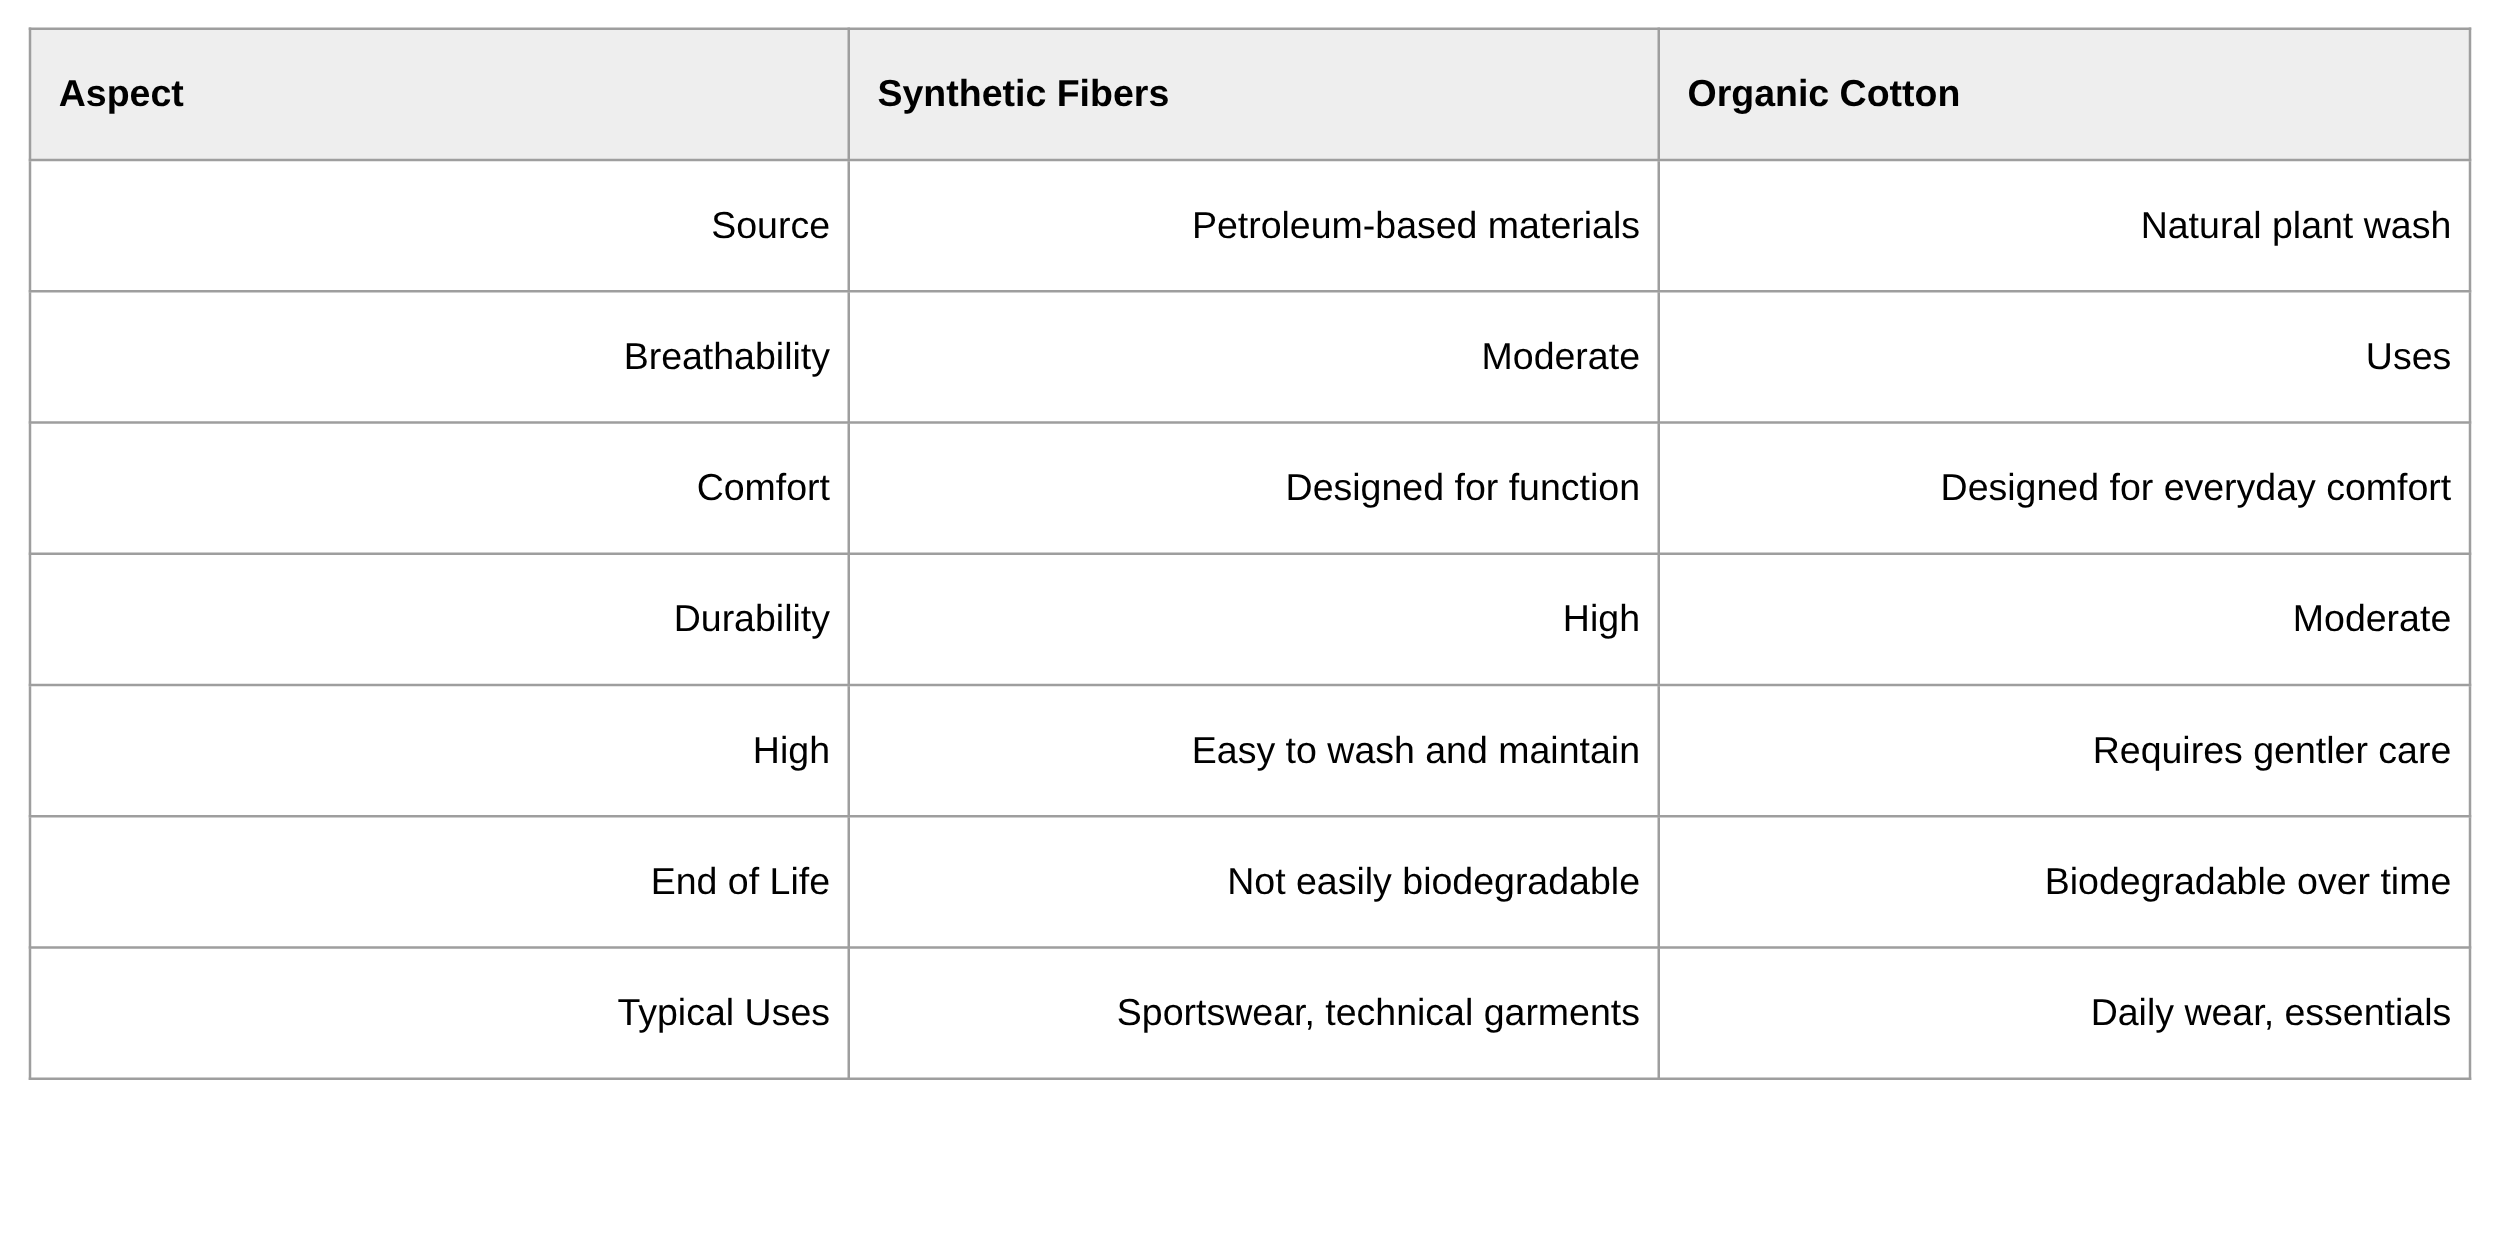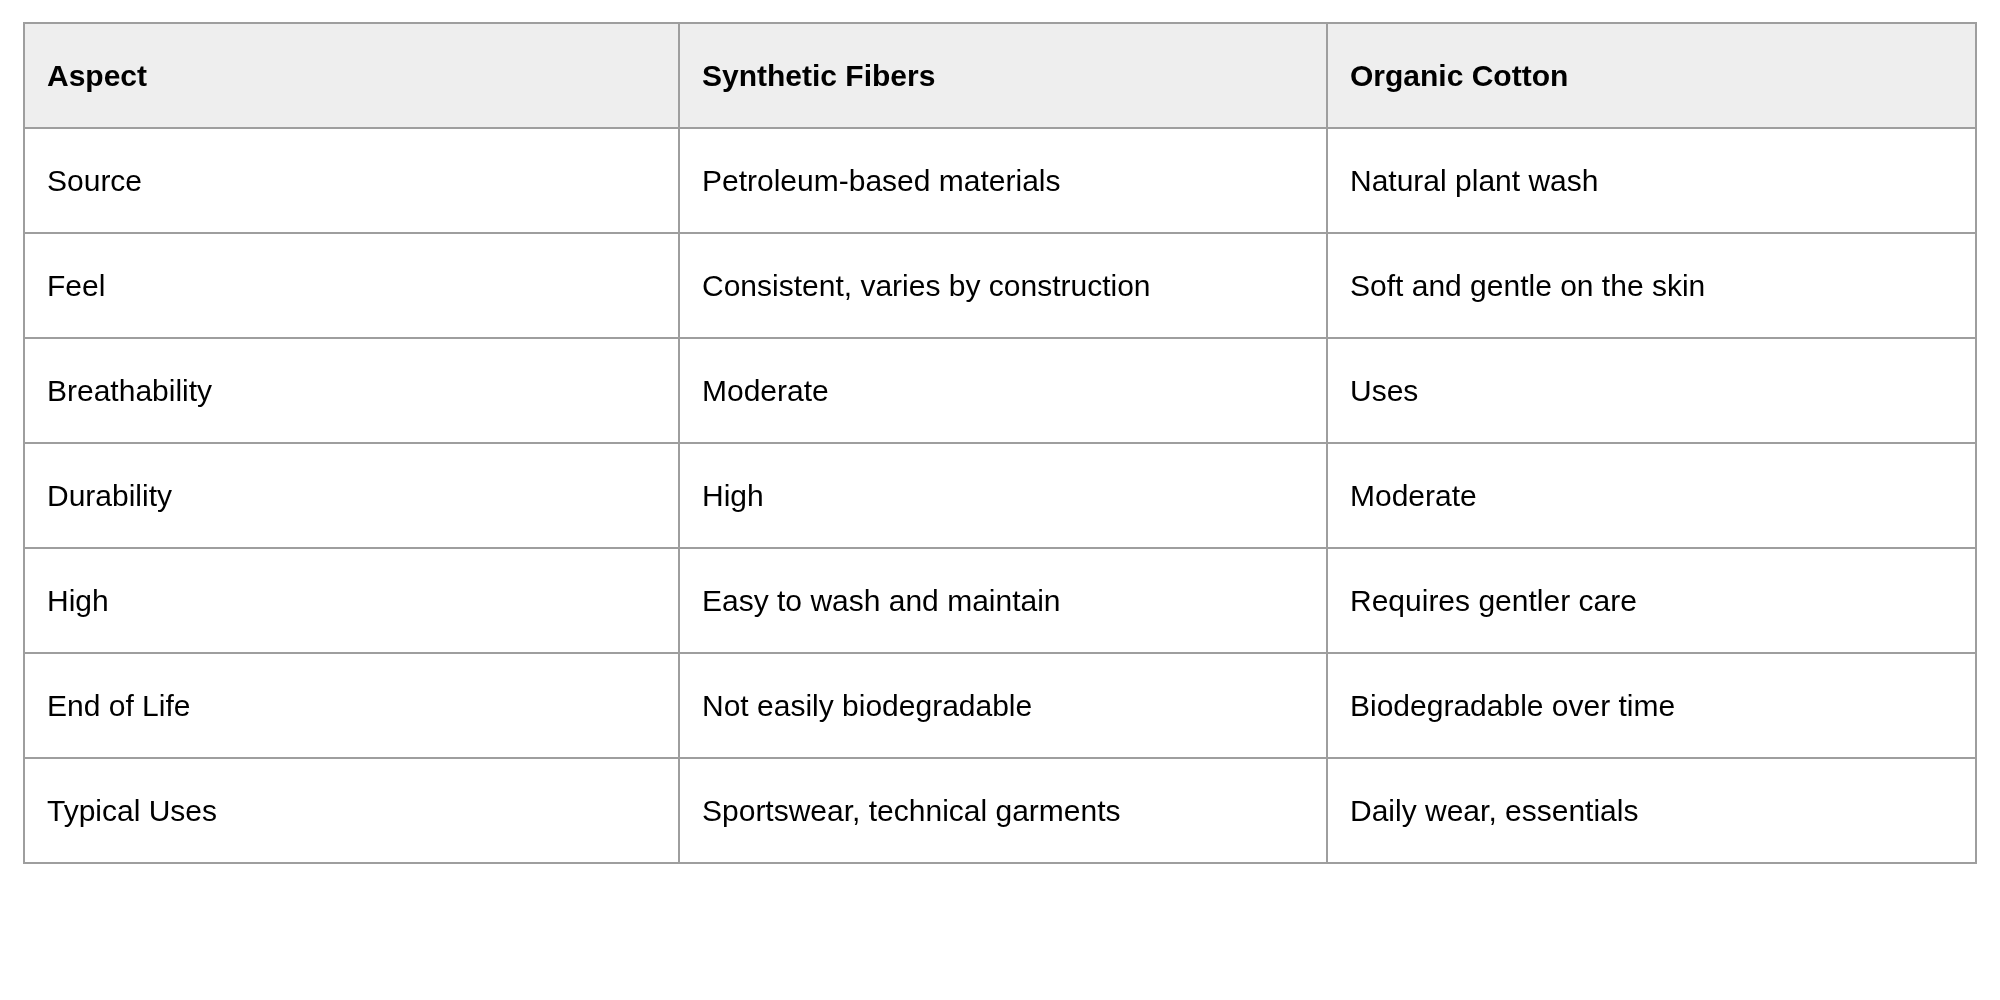--- a/index.html
+++ b/index.html
@@ -38,20 +38,21 @@
     color: #000000;
     font-weight: normal;
     overflow: hidden;
   }
   table.compare thead th {
     background: #eeeeee;
     font-weight: bold;
   }
   table.compare tbody td {
     background: #ffffff;
+    text-align: right;
   }
 </style>
 </head>
 <body>
 
 <div class="page">
   <table class="compare">
     <colgroup>
       <col style="width:655px">
       <col style="width:648px">
@@ -64,28 +65,28 @@
         <th>Organic Cotton</th>
       </tr>
     </thead>
     <tbody>
       <tr>
         <td>Source</td>
         <td>Petroleum-based materials</td>
         <td>Natural plant wash</td>
       </tr>
       <tr>
-        <td>Feel</td>
-        <td>Consistent, varies by construction</td>
-        <td>Soft and gentle on the skin</td>
-      </tr>
-      <tr>
         <td>Breathability</td>
         <td>Moderate</td>
         <td>Uses</td>
+      </tr>
+      <tr>
+        <td>Comfort</td>
+        <td>Designed for function</td>
+        <td>Designed for everyday comfort</td>
       </tr>
       <tr>
         <td>Durability</td>
         <td>High</td>
         <td>Moderate</td>
       </tr>
       <tr>
         <td>High</td>
         <td>Easy to wash and maintain</td>
         <td>Requires gentler care</td>

